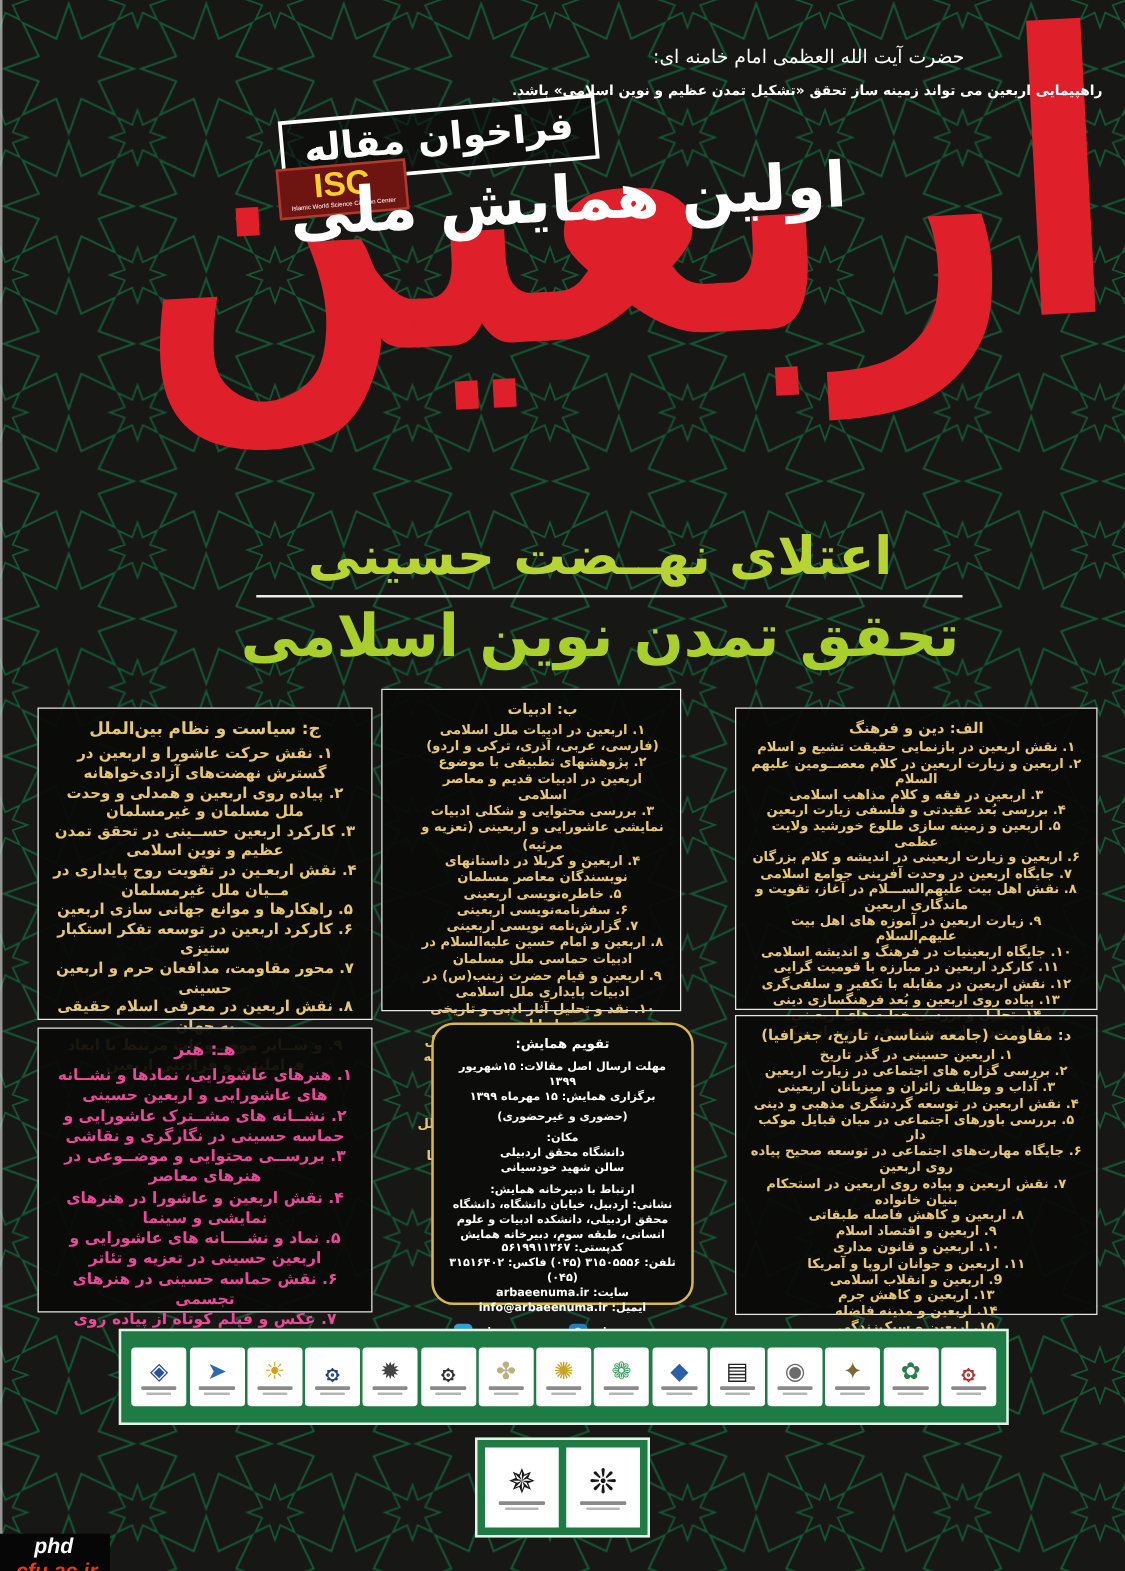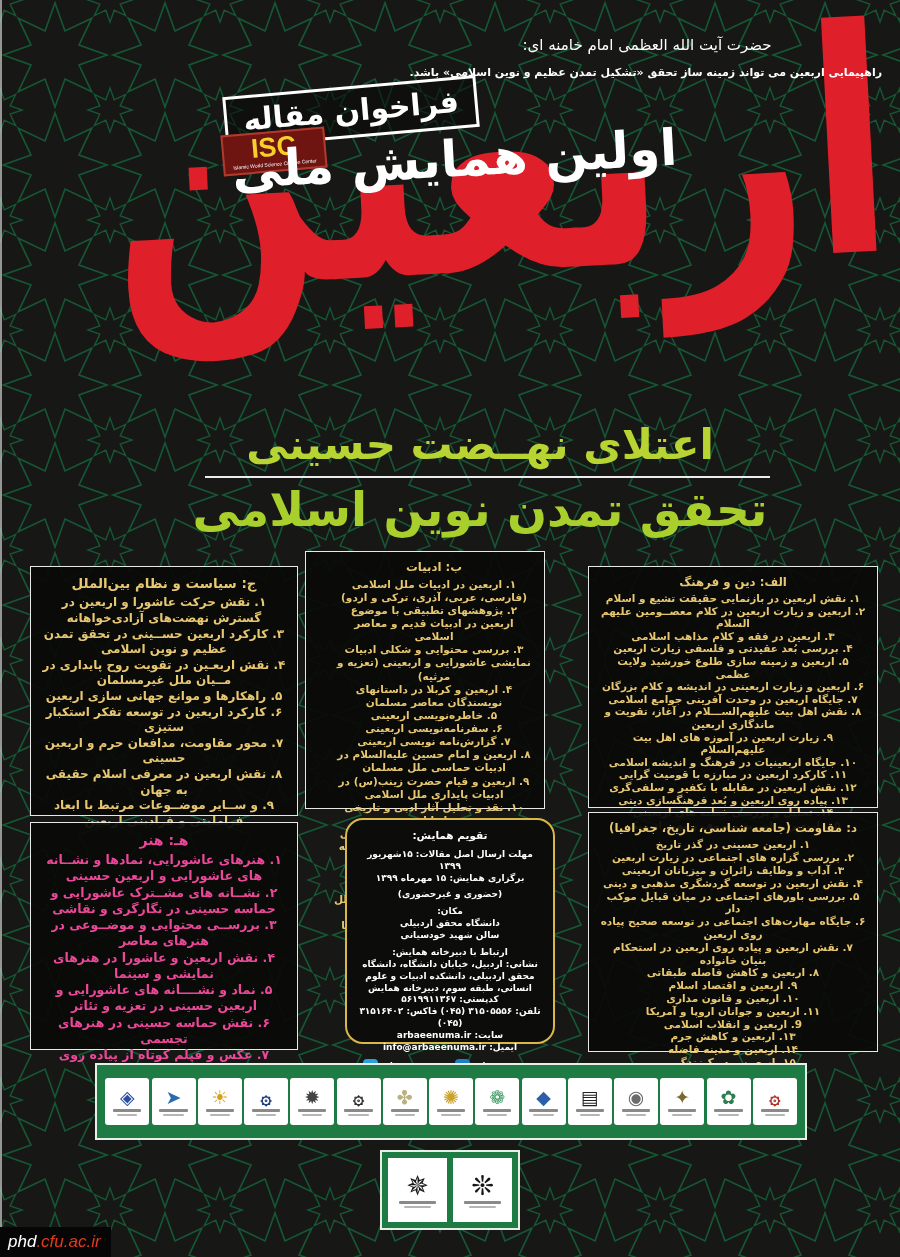--- a/index.html
+++ b/index.html
@@ -93,21 +93,21 @@
     position:absolute;left:380px;top:1150px;width:140px;height:80px;z-index:3;box-sizing:border-box;
     background:#1e7b44;border:2px solid #e7f0e7;display:flex;gap:6px;padding:6px;
   }
   .footer-logos .tile{flex:1;height:auto;border-radius:0;}
   .footer-logos .tile b{font-size:27px;}
 
   
   .watermark{
     position:absolute;left:0;top:1227px;height:30px;z-index:6;background:#060606;
     display:flex;align-items:center;padding:0 10px 0 8px;direction:ltr;
-    font-family:"Liberation Sans",sans-serif;font-style:italic;font-weight:normal;font-size:17px;white-space:nowrap;
+    font-family:"Liberation Sans",sans-serif;font-style:italic;font-weight:bold;font-size:17px;white-space:nowrap;flex-direction:column;
   }
   .wm-pre{color:#fff;}
   .wm-suf{color:#e3391e;}
 </style>
 </head>
 <body>
 
 <div class="poster">
 
   <svg class="pattern" width="900" height="1257" aria-hidden="true">
@@ -144,20 +144,21 @@
   <h1 class="conf-title">اولین همایش ملی</h1>
 
   <div class="slogan1">اعتلای نهــضت حسینی</div>
   <div class="slogan-divider"></div>
   <div class="slogan2">تحقق تمدن نوین اسلامی</div>
 
   <section class="tbox box-politics">
     <h3>ج: سیاست و نظام بین‌الملل</h3>
     <ul>
         <li>۱. نقش حرکت عاشورا و اربعین در گسترش نهضت‌های آزادی‌خواهانه</li>
+        <li>۲. پیاده روی اربعین و همدلی و وحدت ملل مسلمان و غیرمسلمان</li>
         <li>۳. کارکرد اربعین حســینی در تحقق تمدن عظیم و نوین اسلامی</li>
         <li>۴. نقش اربعـین در تقویت روح پایداری در مــیان ملل غیرمسلمان</li>
         <li>۵. راهکارها و موانع جهانی سازی اربعین</li>
         <li>۶. کارکرد اربعین در توسعه تفکر استکبار ستیزی</li>
         <li>۷. محور مقاومت، مدافعان حرم و اربعین حسینی</li>
         <li>۸. نقش اربعین در معرفی اسلام حقیقی به جهان</li>
         <li>۹. و ســایر موضــوعات مرتبط با ابعاد فراملیتی و فرادینی اربعین</li>
       </ul>
   </section>
 

